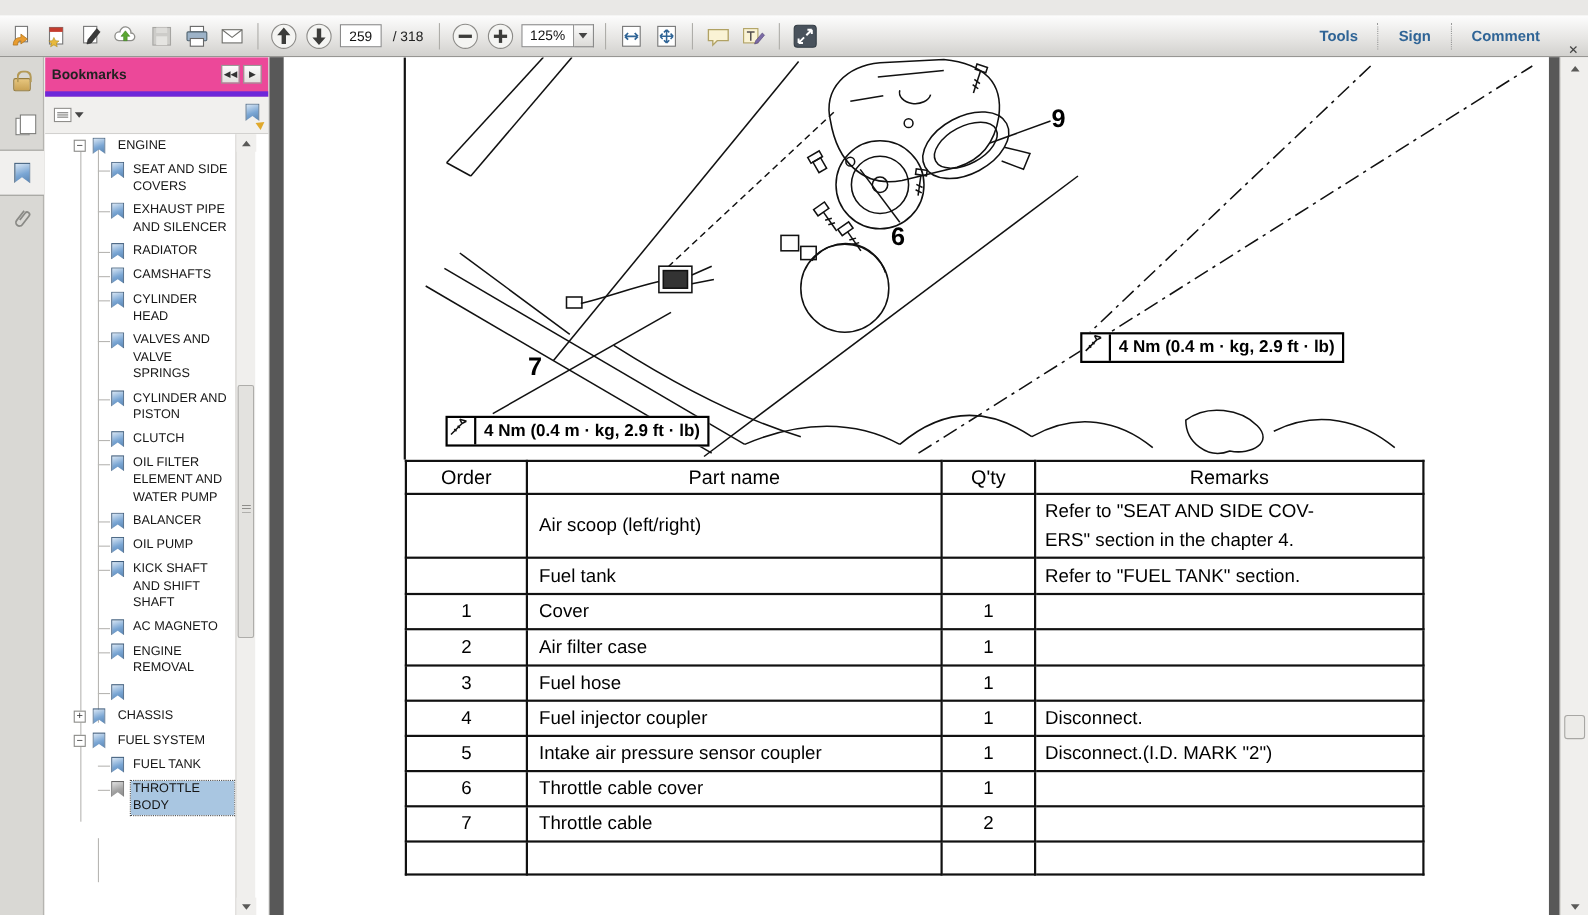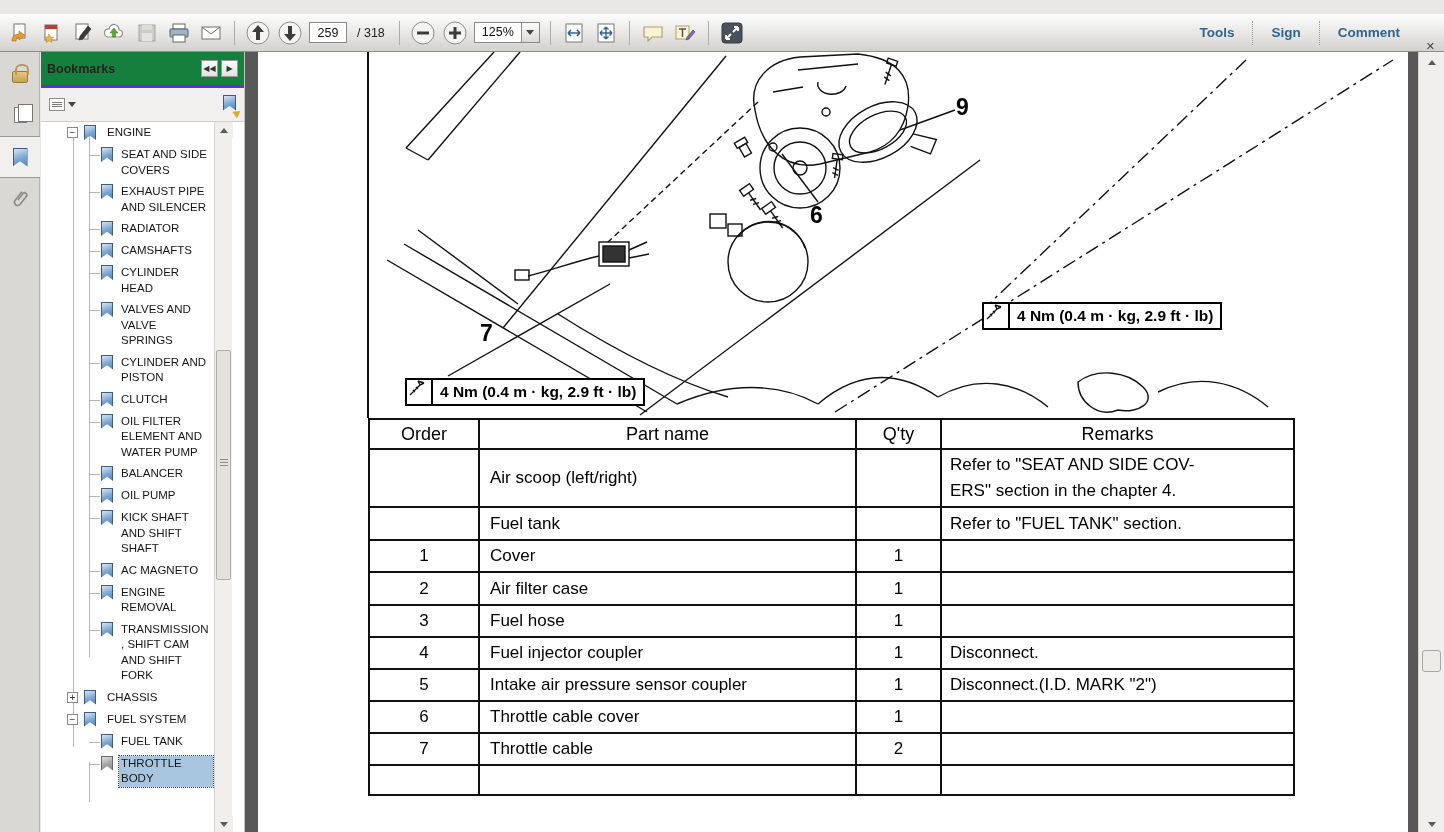--- a/index.html
+++ b/index.html
@@ -49,21 +49,21 @@
   .i-pages::before { content:""; position:absolute; left:3px; top:-4px; width:13px; height:16px;
             background:#fff; border:1px solid #787875; }
   .ribbon { background:linear-gradient(160deg,#d8e6f4,#7aa6d4 55%,#5c86b2); border:1px solid #3e5c7c;
             clip-path:polygon(0 0,100% 0,100% 100%,50% 72%,0 100%); }
   .ribbon.gray { background:linear-gradient(160deg,#e2e2e2,#a3a3a3 55%,#8b8b8b); border-color:#666; }
   .rb-big { width:15px; height:19px; }
 
   
   .panel { position:absolute; left:41px; top:52px; width:204px; height:780px; background:#fff;
            border-right:1px solid #c4c3c0; overflow:hidden; }
-  .phead { height:36px; background:#15803d; border-bottom:3px solid #6d28d9;
+  .phead { height:36px; background:#ec4899; border-bottom:5px solid #6d28d9;
            display:flex; align-items:center; padding:0 6px; }
   .phead .ttl { font-weight:bold; font-size:12.5px; color:#222; }
   .phbtns { margin-left:auto; display:flex; gap:3px; }
   .phbtn { width:17px; height:17px; border:1px solid #9a9996; background:linear-gradient(#fcfcfc,#e2e1de);
            display:flex; align-items:center; justify-content:center; font-size:8px; color:#333; }
   .popts { height:34px; background:#f1f0ee; border-bottom:1px solid #cfcecb;
            display:flex; align-items:center; padding:0 8px; }
   .optmenu { display:flex; align-items:center; gap:3px; }
   .optbox { width:16px; height:13px; background:#fff; border:1px solid #8f8e8b;
             display:flex; flex-direction:column; justify-content:space-evenly; padding:2px; }
@@ -339,21 +339,21 @@
         <li class="l2"><span class="bicon ribbon"></span><span class="blbl">CYLINDER HEAD</span></li>
         <li class="l2"><span class="bicon ribbon"></span><span class="blbl">VALVES AND VALVE SPRINGS</span></li>
         <li class="l2"><span class="bicon ribbon"></span><span class="blbl">CYLINDER AND PISTON</span></li>
         <li class="l2"><span class="bicon ribbon"></span><span class="blbl">CLUTCH</span></li>
         <li class="l2"><span class="bicon ribbon"></span><span class="blbl">OIL FILTER ELEMENT AND WATER PUMP</span></li>
         <li class="l2"><span class="bicon ribbon"></span><span class="blbl">BALANCER</span></li>
         <li class="l2"><span class="bicon ribbon"></span><span class="blbl">OIL PUMP</span></li>
         <li class="l2"><span class="bicon ribbon"></span><span class="blbl">KICK SHAFT AND SHIFT SHAFT</span></li>
         <li class="l2"><span class="bicon ribbon"></span><span class="blbl">AC MAGNETO</span></li>
         <li class="l2"><span class="bicon ribbon"></span><span class="blbl">ENGINE REMOVAL</span></li>
-        <li class="l2"><span class="bicon ribbon"></span><span class="blbl">TRANSMISSION , SHIFT CAM AND SHIFT FORK</span></li>
+        <li class="l2"><span class="bicon ribbon"></span></li>
         <li class="l1 exp-plus"><span class="exp"></span><span class="bicon ribbon"></span><span class="blbl">CHASSIS</span></li>
         <li class="l1 exp-minus"><span class="exp"></span><span class="bicon ribbon"></span><span class="blbl">FUEL SYSTEM</span></li>
         <li class="l2"><span class="bicon ribbon"></span><span class="blbl">FUEL TANK</span></li>
         <li class="l2 sel"><span class="bicon ribbon gray"></span><span class="blbl">THROTTLE BODY</span></li>
 
       </ul>
       <div class="pscroll">
         <span class="sbtn" style="top:0">
             <span class="tri-up"></span>
           </span>

